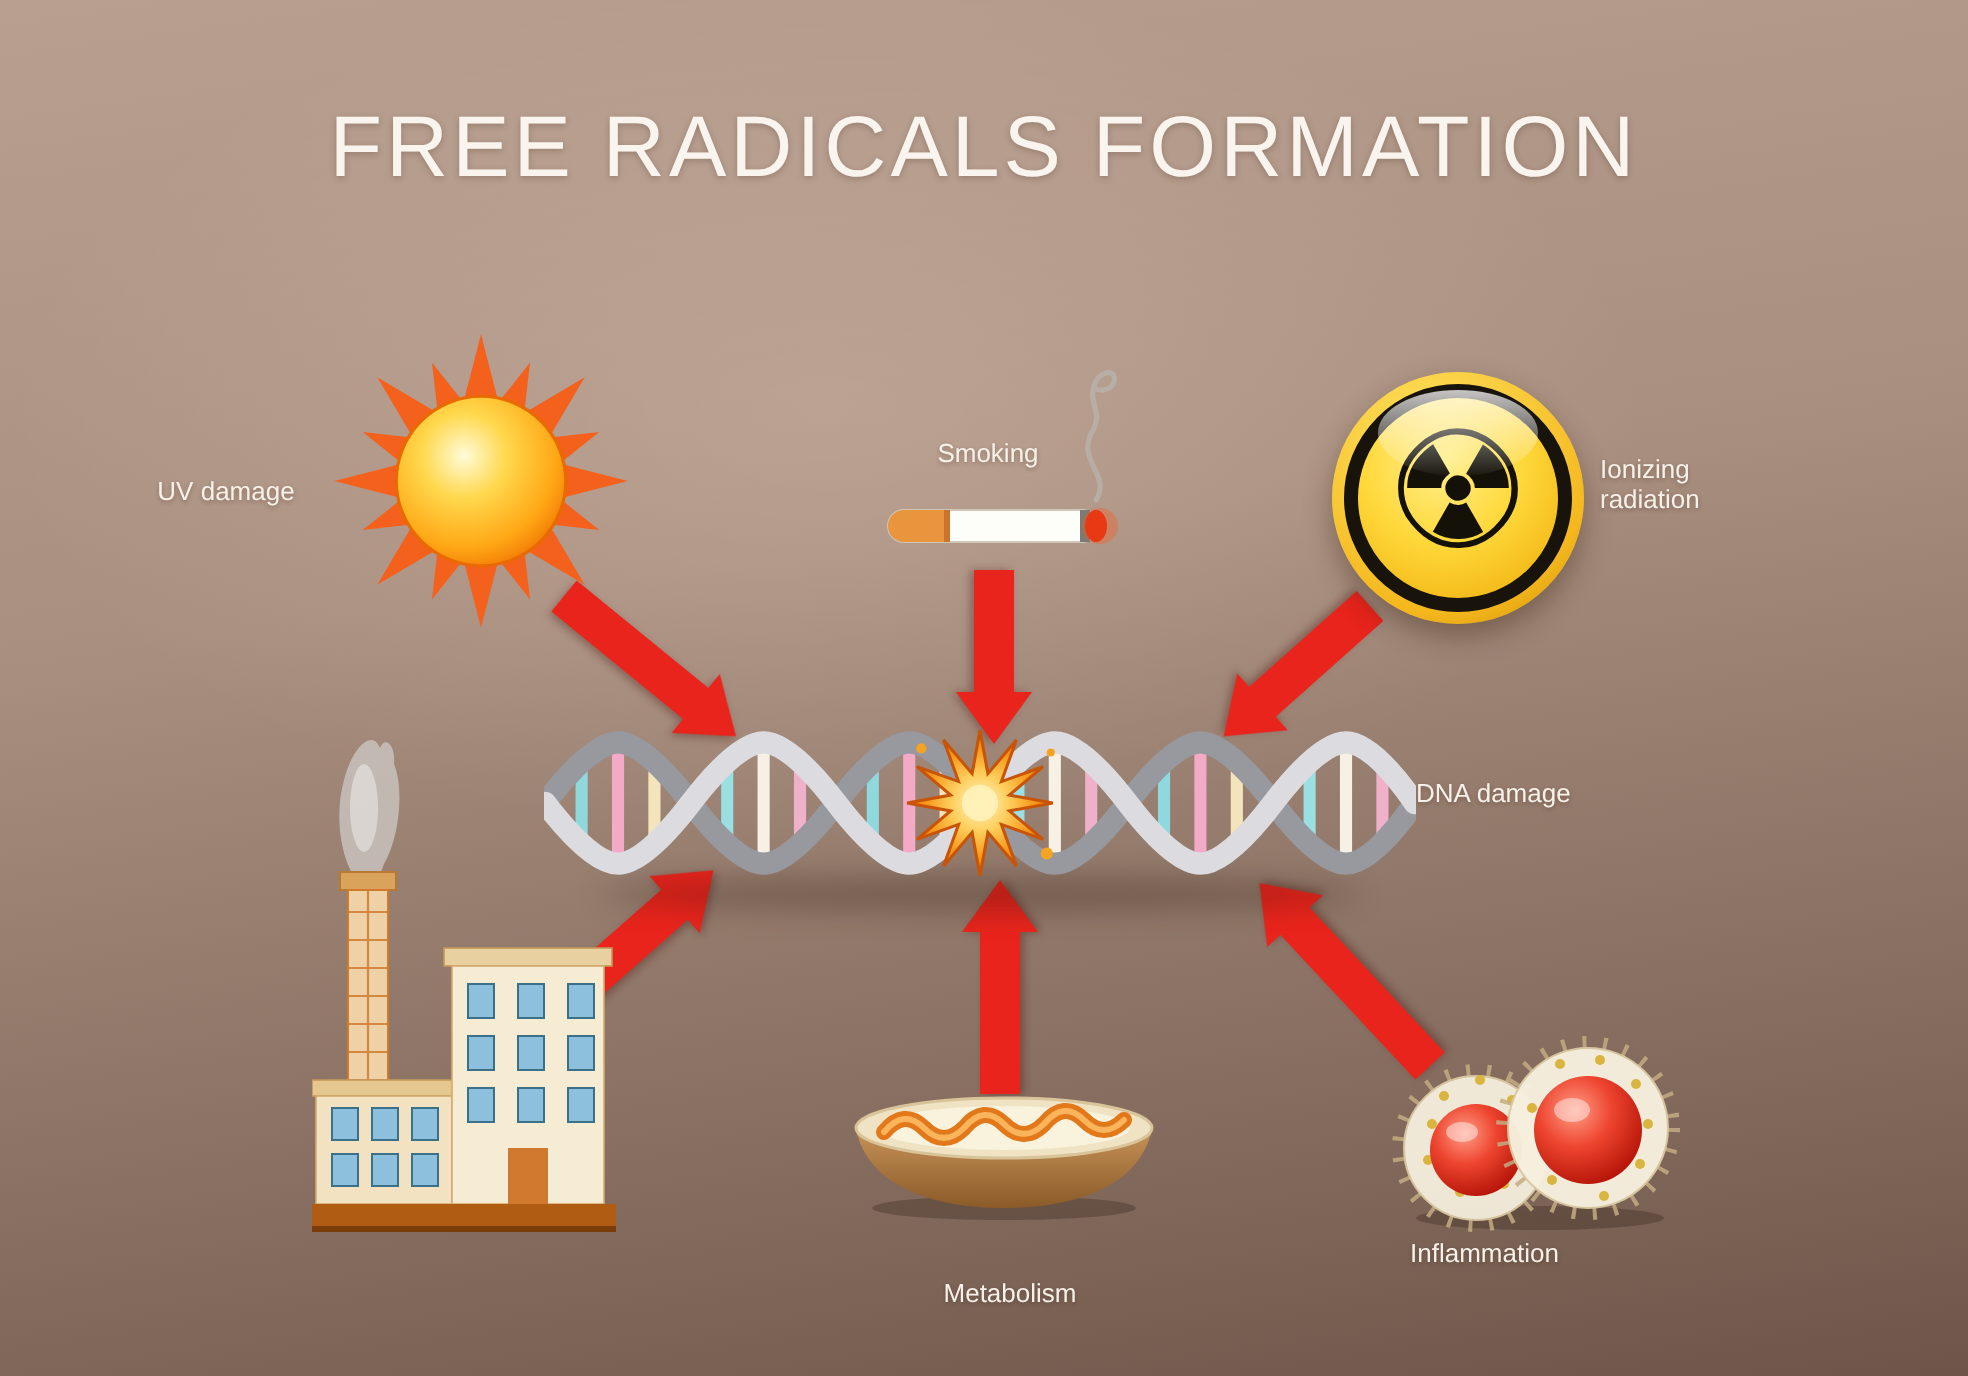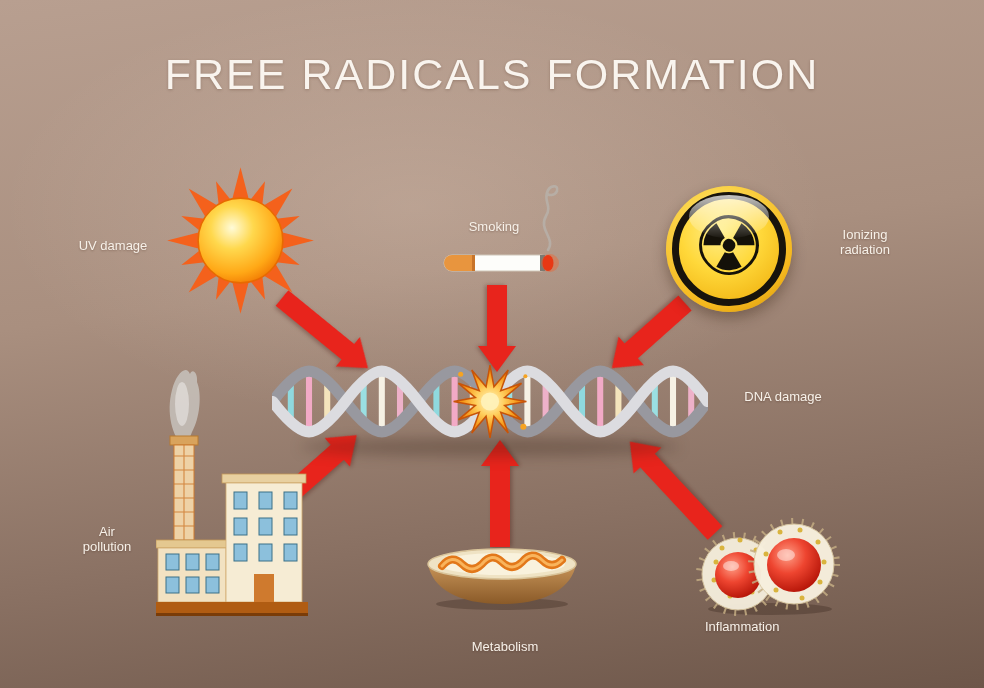--- a/index.html
+++ b/index.html
@@ -17,22 +17,22 @@
     margin:0;text-align:center;
     font-size:43px;font-weight:500;letter-spacing:2px;
     color:#f9f4ee;text-shadow:0 1px 3px rgba(60,30,15,.25);
   }
   .label{
     position:absolute;color:#f7f1e9;font-size:13px;line-height:1.18;
     white-space:pre-line;text-shadow:0 1px 2px rgba(60,30,15,.3);
   }
   .lbl-uv{left:58px;top:238px;width:110px;text-align:center;}
   .lbl-smoking{left:434px;top:219px;width:120px;text-align:center;}
-  .lbl-ion{left:800px;top:227px;width:130px;text-align:center;}
-  .lbl-dna{left:708px;top:389px;width:150px;text-align:center;}
+  .lbl-ion{left:800px;top:227px;width:130px;text-align:left;}
+  .lbl-dna{left:708px;top:389px;width:150px;text-align:left;}
   .lbl-air{left:52px;top:524px;width:110px;text-align:center;}
   .lbl-met{left:440px;top:619px;width:130px;text-align:center;margin-top:20px;}
   .lbl-inf{left:705px;top:619px;width:150px;text-align:left;}
 
   .icon{position:absolute;}
   .icon svg{display:block;width:100%;height:100%;}
   .ic-sun{left:163px;top:163px;width:155px;height:155px;}
   .ic-cig{left:436px;top:180px;width:135px;height:100px;}
   .ic-rad{left:666px;top:186px;width:126px;height:126px;border-radius:50%;
     background:radial-gradient(circle at 40% 30%, #ffe96a, #f5b81e 70%, #c88a00 100%);
@@ -67,22 +67,20 @@
 
 <div class="canvas">
 
   <h1 class="title">FREE RADICALS FORMATION</h1>
 
   <div class="label lbl-uv">UV damage</div>
   <div class="label lbl-smoking">Smoking</div>
   <div class="label lbl-ion">Ionizing
 radiation</div>
   <div class="label lbl-dna">DNA damage</div>
-  <div class="label lbl-air">Air
-pollution</div>
   <div class="label lbl-met">Metabolism</div>
   <div class="label lbl-inf">Inflammation</div>
 
   <div class="arrow ar1">
       <div class="shaft"></div>
       <div class="head"></div>
     </div>
   <div class="arrow ar2">
       <div class="shaft"></div>
       <div class="head"></div>

